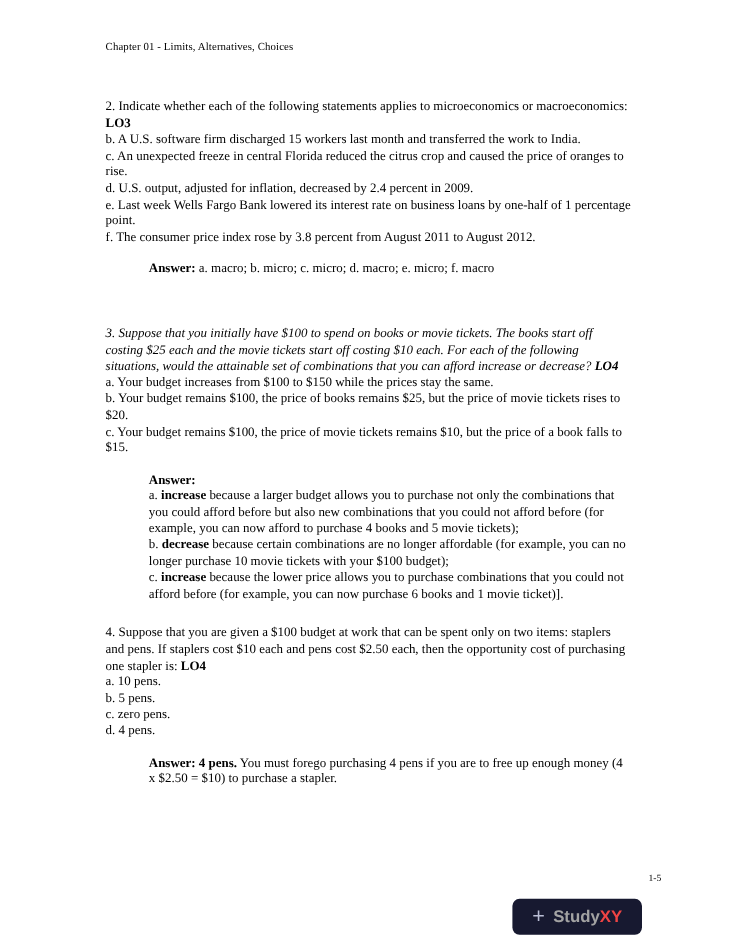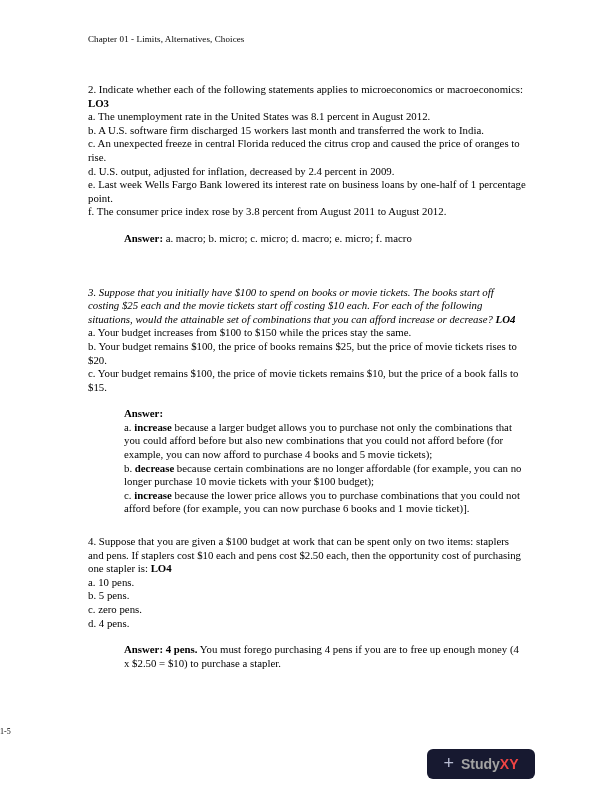--- a/index.html
+++ b/index.html
@@ -31,21 +31,21 @@
   .para { margin: 0; }
   .para.indent { margin-left: 36px; }
   .gap-sm { margin-top: 13px; }
   .gap-md { margin-top: 19px; }
   .gap-lg { margin-top: 40px; font-style: italic; }
   .footer {
     position: absolute;
     bottom: 56px;
     left: 0;
     width: 100%;
-    text-align: left;
+    text-align: right;
     font-size: 8px;
   }
   .logo {
     position: absolute;
     right: 16px;
     bottom: 13px;
     width: 108px;
     height: 30px;
     background: #171930;
     border-radius: 6px;
@@ -67,21 +67,20 @@
 </style>
 </head>
 <body>
 
 <div class="page">
 
   <div class="header">Chapter 01 - Limits, Alternatives, Choices</div>
 
   <div class="content" id="content">
       <div class="para"><span>2. Indicate whether each of the following statements applies to microeconomics or macroeconomics: </span><b>LO3</b></div>
-      <div class="para"><span>a. The unemployment rate in the United States was 8.1 percent in August 2012.</span></div>
       <div class="para"><span>b. A U.S. software firm discharged 15 workers last month and transferred the work to India.</span></div>
       <div class="para"><span>c. An unexpected freeze in central Florida reduced the citrus crop and caused the price of oranges to rise.</span></div>
       <div class="para"><span>d. U.S. output, adjusted for inflation, decreased by 2.4 percent in 2009.</span></div>
       <div class="para"><span>e. Last week Wells Fargo Bank lowered its interest rate on business loans by one-half of 1 percentage point.</span></div>
       <div class="para"><span>f. The consumer price index rose by 3.8 percent from August 2011 to August 2012.</span></div>
       <div class="para indent gap-sm"><b>Answer:</b><span> a. macro; b. micro; c. micro; d. macro; e. micro; f. macro</span></div>
       <div class="para gap-lg"><span>3. Suppose that you initially have $100 to spend on books or movie tickets. The books start off costing $25 each and the movie tickets start off costing $10 each. For each of the following situations, would the attainable set of combinations that you can afford increase or decrease? </span><b>LO4</b></div>
       <div class="para"><span>a. Your budget increases from $100 to $150 while the prices stay the same.</span></div>
       <div class="para"><span>b. Your budget remains $100, the price of books remains $25, but the price of movie tickets rises to $20.</span></div>
       <div class="para"><span>c. Your budget remains $100, the price of movie tickets remains $10, but the price of a book falls to $15.</span></div>

